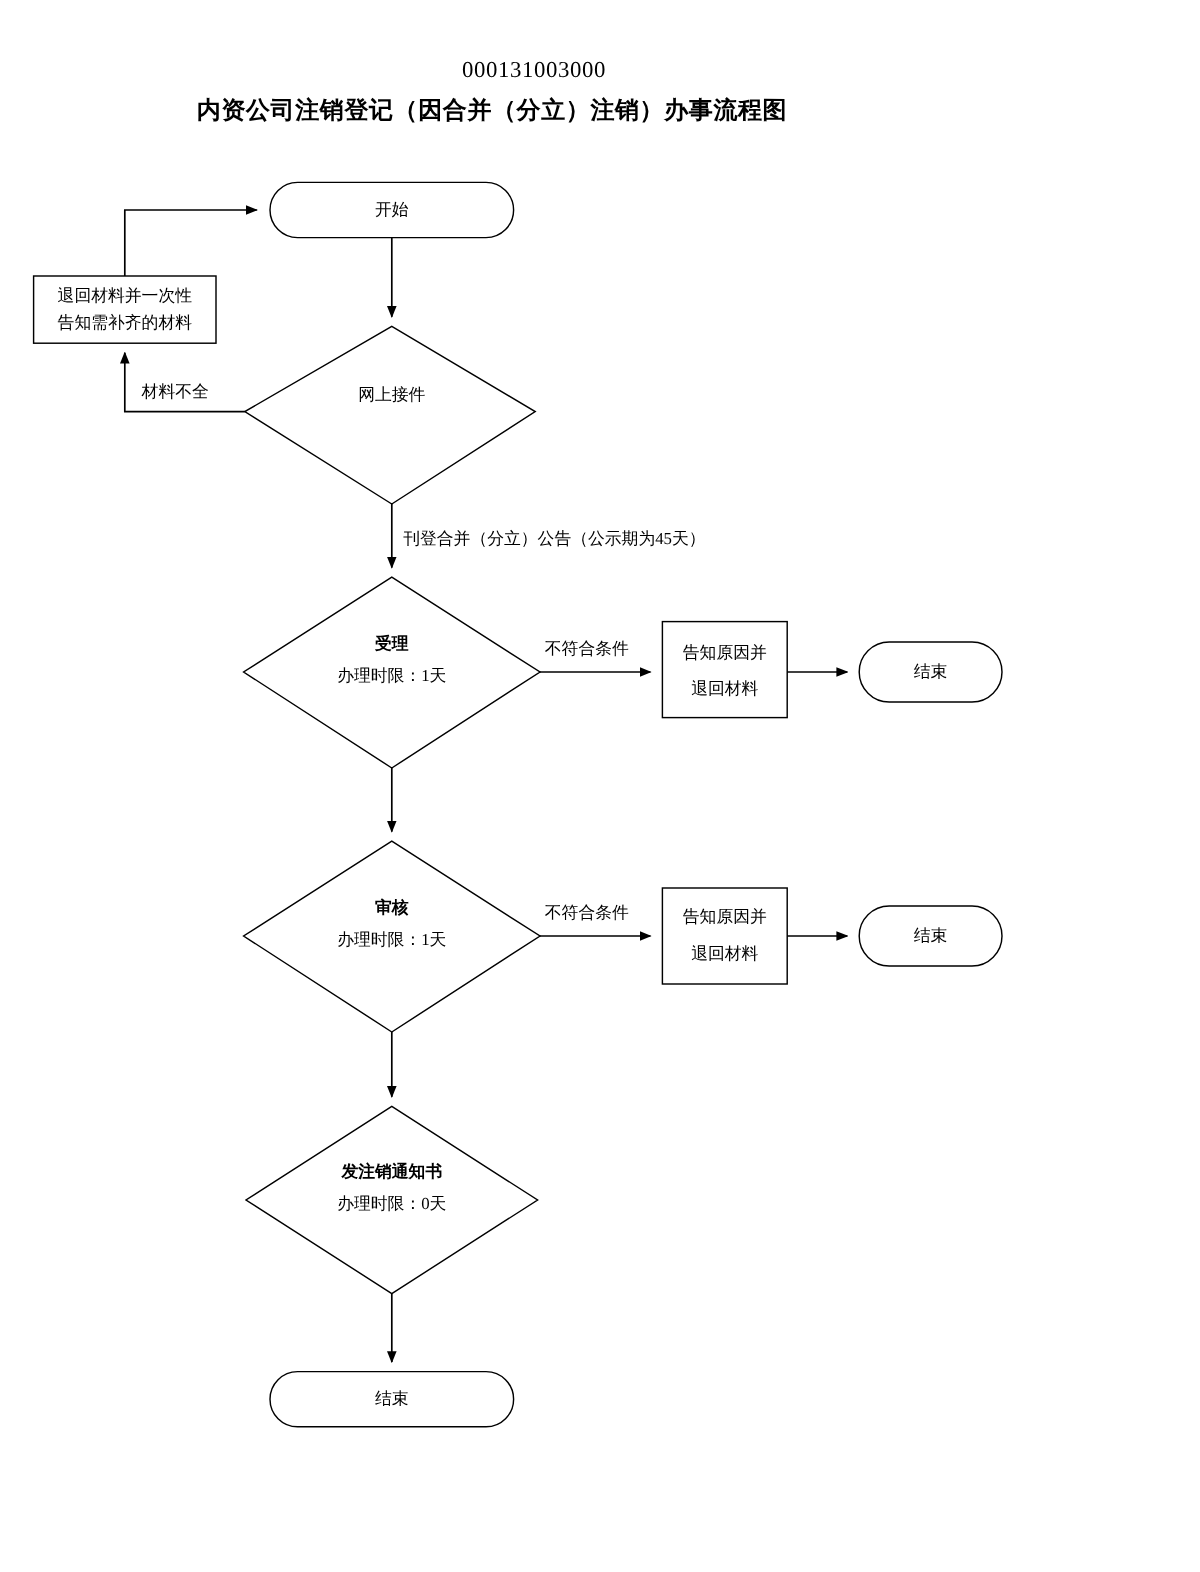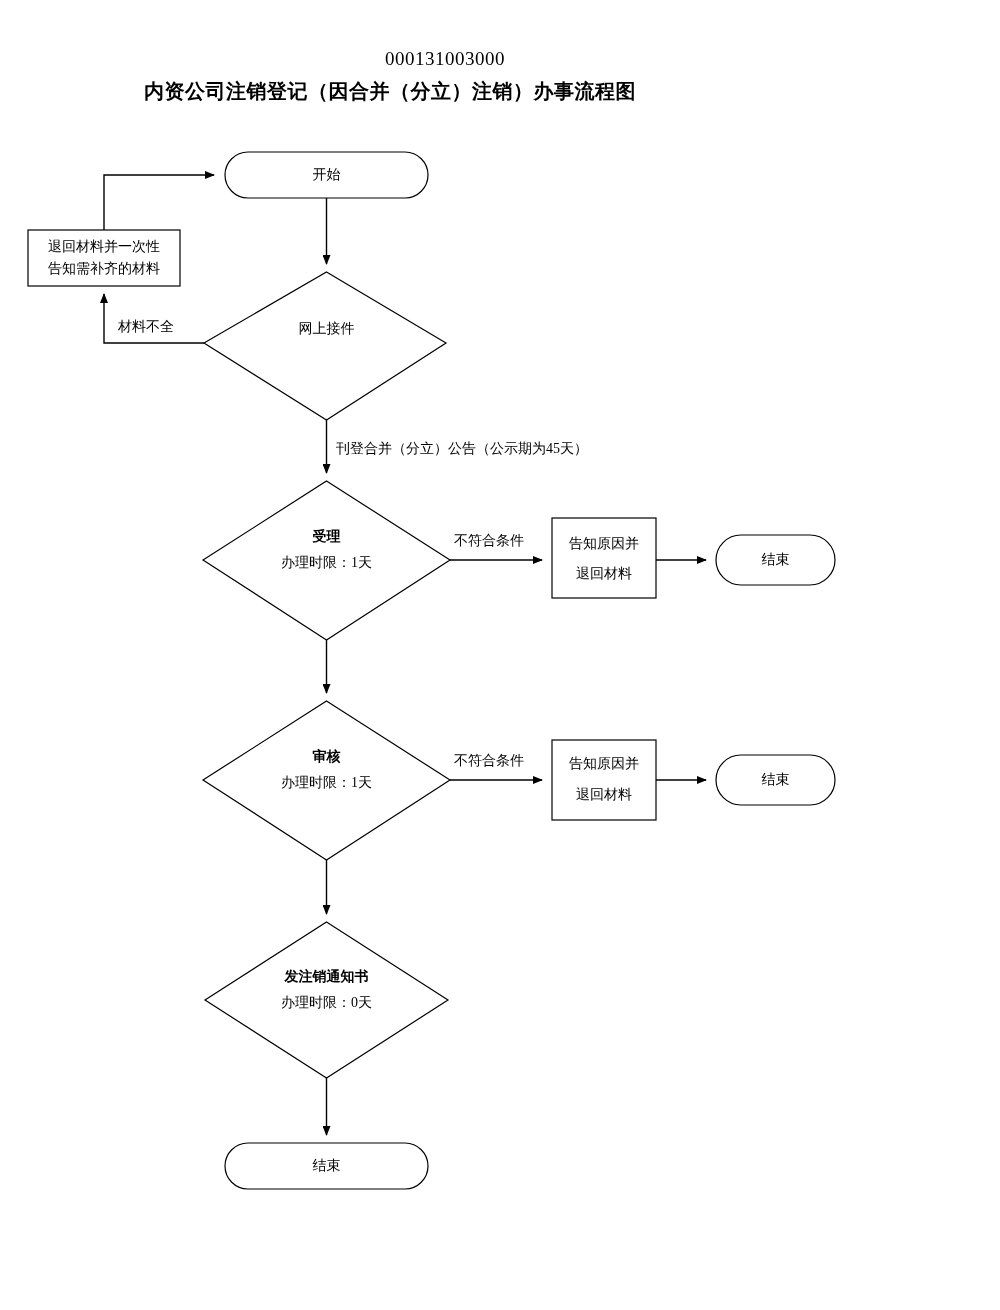--- a/index.html
+++ b/index.html
@@ -32,20 +32,21 @@
     position: absolute;
     left: 0;
     top: 78px;
     width: 780px;
     text-align: center;
     font-family: "Liberation Serif", "DejaVu Serif", serif;
     font-size: 20px;
     font-weight: bold;
     letter-spacing: 0.5px;
     color: #000;
+    padding-left: 20px;
   }
   #flow-canvas {
     position: absolute;
     left: 0;
     top: 0;
     width: 1000px;
     height: 1310px;
   }
   .shape-outline {
     fill: #ffffff;

